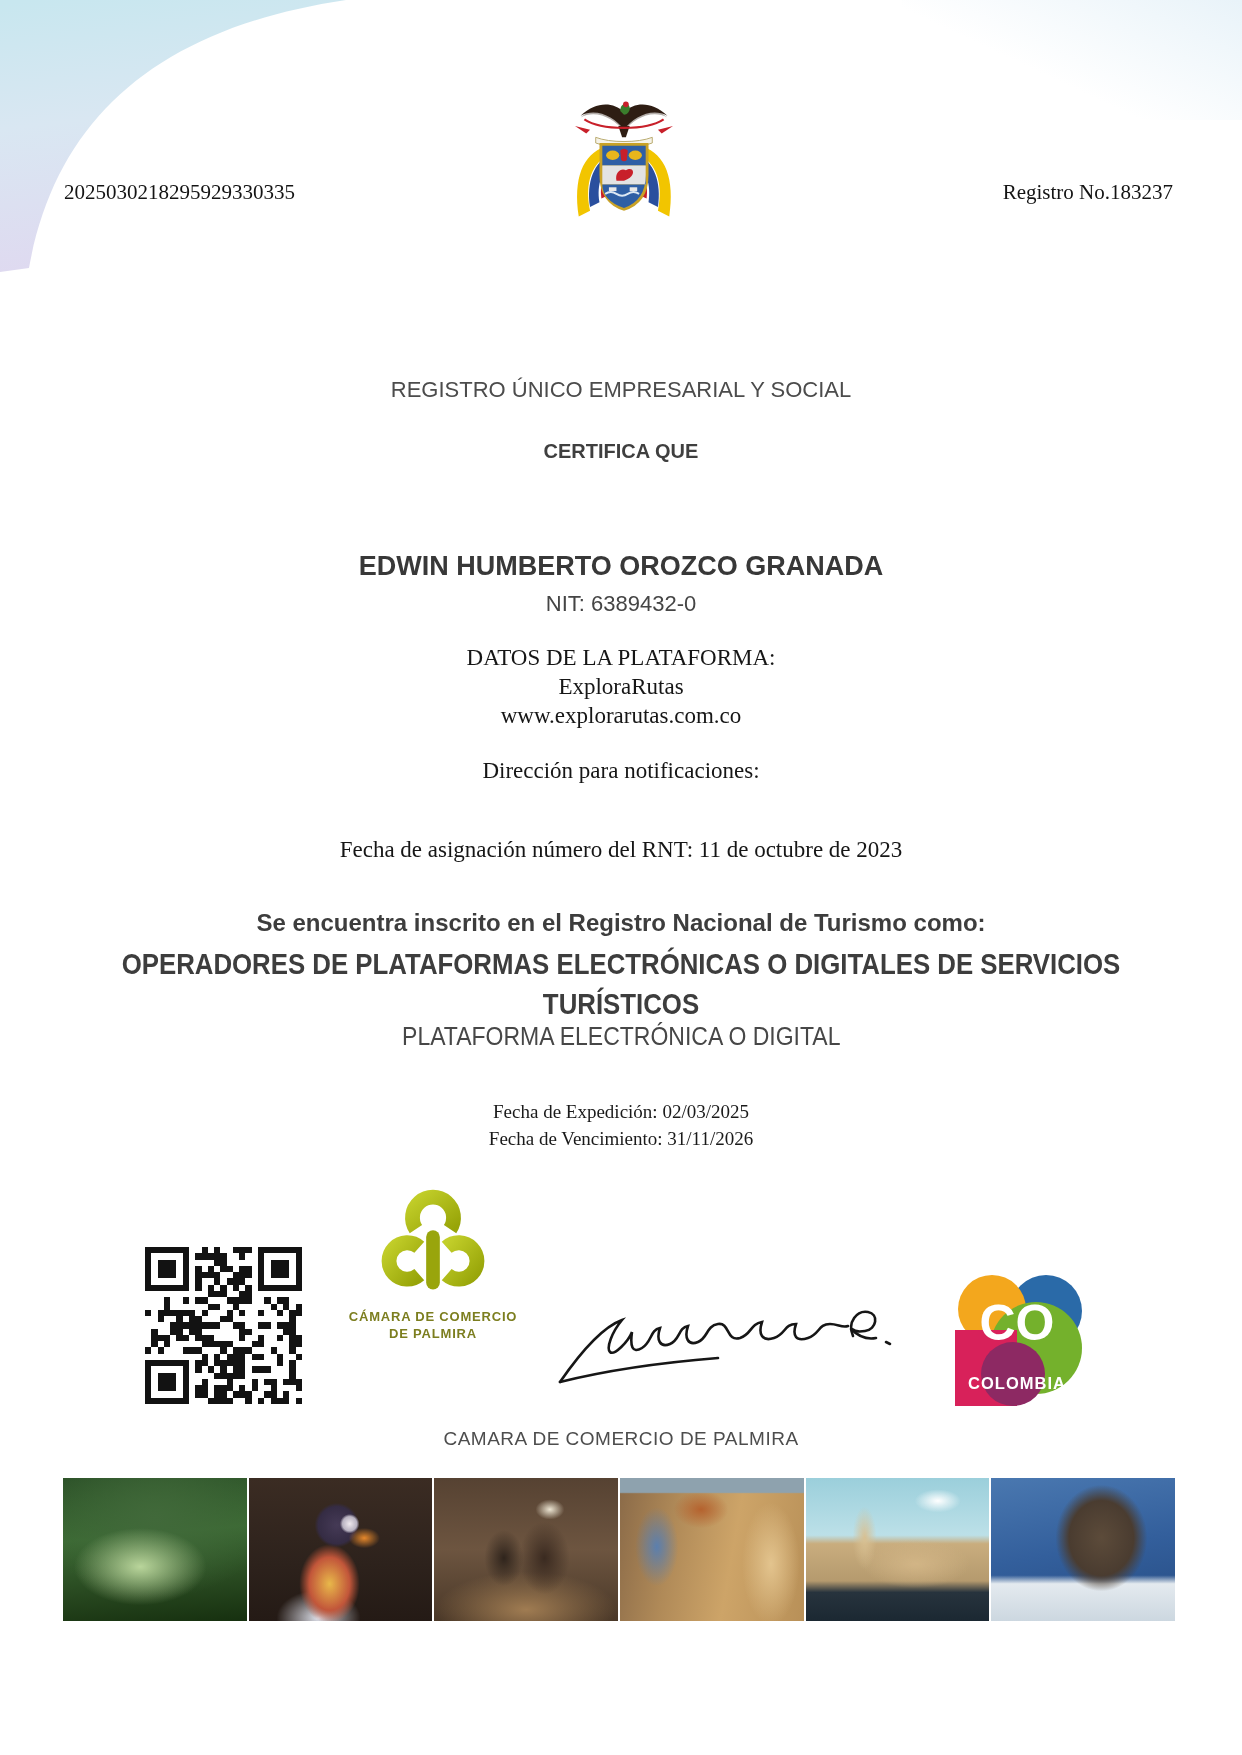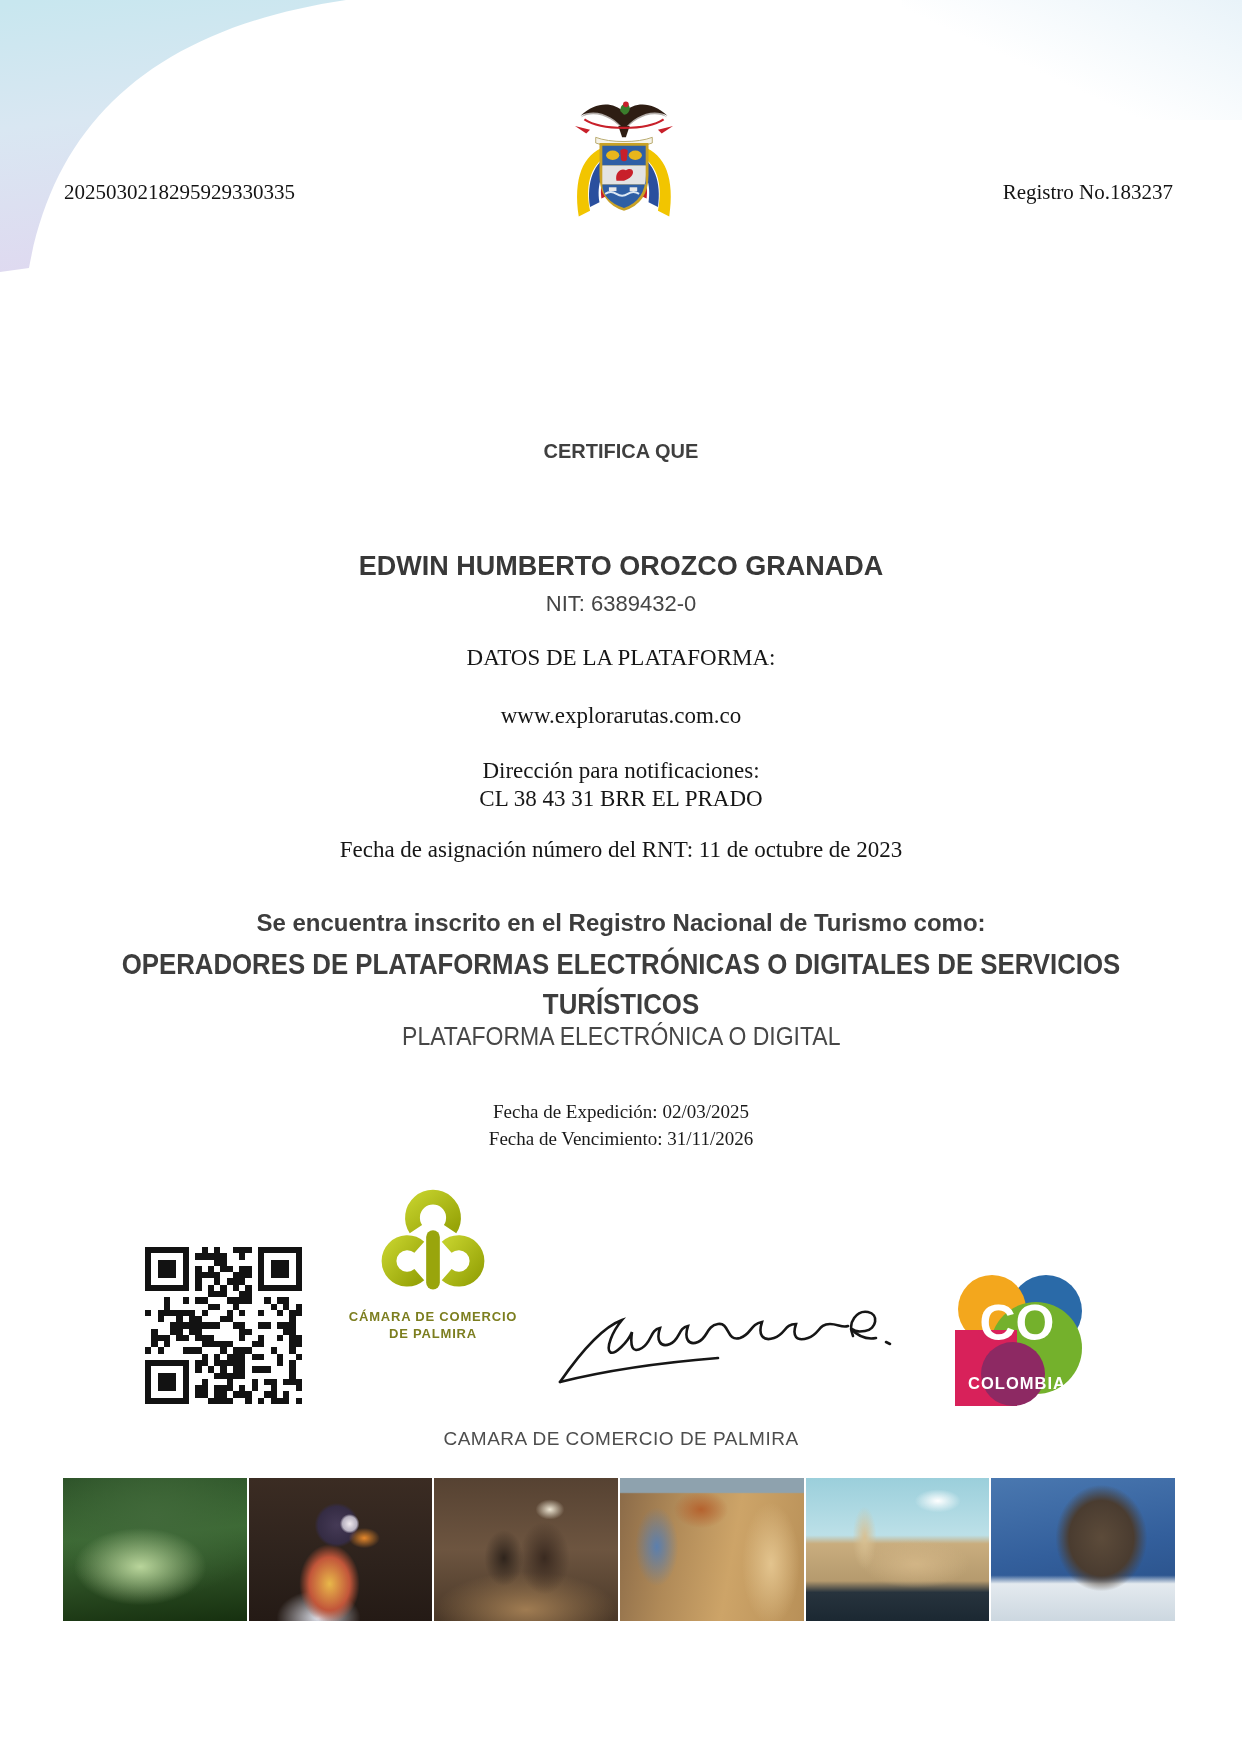--- a/index.html
+++ b/index.html
@@ -159,30 +159,31 @@
       <ellipse cx="58" cy="71" rx="7" ry="5" fill="#e8b61c"></ellipse>
       <ellipse cx="82" cy="71" rx="7" ry="5" fill="#e8b61c"></ellipse>
       <path d="M66,66 Q70,62 74,66 L73,76 Q70,79 67,76 Z" fill="#c8202a"></path>
       <path d="M62,98 C60,88 68,84 72,87 C78,83 82,88 78,93 C76,96 72,97 70,98 Z" fill="#c8202a"></path>
       <path d="M50,112 Q56,108 62,112 Q68,116 74,112 Q80,108 86,112" stroke="#dce8f4" stroke-width="2" fill="none"></path>
       <rect x="54" y="105" width="8" height="4" fill="#e8e8e8"></rect>
       <rect x="76" y="105" width="8" height="4" fill="#e8e8e8"></rect>
     </g>
   </svg>
 
+  <div class="cline subtitle">REGISTRO ÚNICO EMPRESARIAL Y SOCIAL</div>
   <div class="cline certifica">CERTIFICA QUE</div>
 
   <div class="cline holder-name">EDWIN HUMBERTO OROZCO GRANADA</div>
   <div class="cline holder-nit">NIT: 6389432-0</div>
 
   <div class="cline serif-line datos-head">DATOS DE LA PLATAFORMA:</div>
+  <div class="cline serif-line platform-name">ExploraRutas</div>
   <div class="cline serif-line platform-web">www.explorarutas.com.co</div>
 
   <div class="cline serif-line dir-head">Dirección para notificaciones:</div>
-  <div class="cline serif-line dir-addr">CL 38 43 31 BRR EL PRADO</div>
 
   <div class="cline serif-line fecha-asig">Fecha de asignación número del RNT: 11 de octubre de 2023</div>
 
   <div class="cline inscrito">Se encuentra inscrito en el Registro Nacional de Turismo como:</div>
   <div class="cline category">
     <span class="squeeze">OPERADORES DE PLATAFORMAS ELECTRÓNICAS O DIGITALES DE SERVICIOS TURÍSTICOS</span>
   </div>
   <div class="cline subcategory">
     <span class="squeeze">PLATAFORMA ELECTRÓNICA O DIGITAL</span>
   </div>

